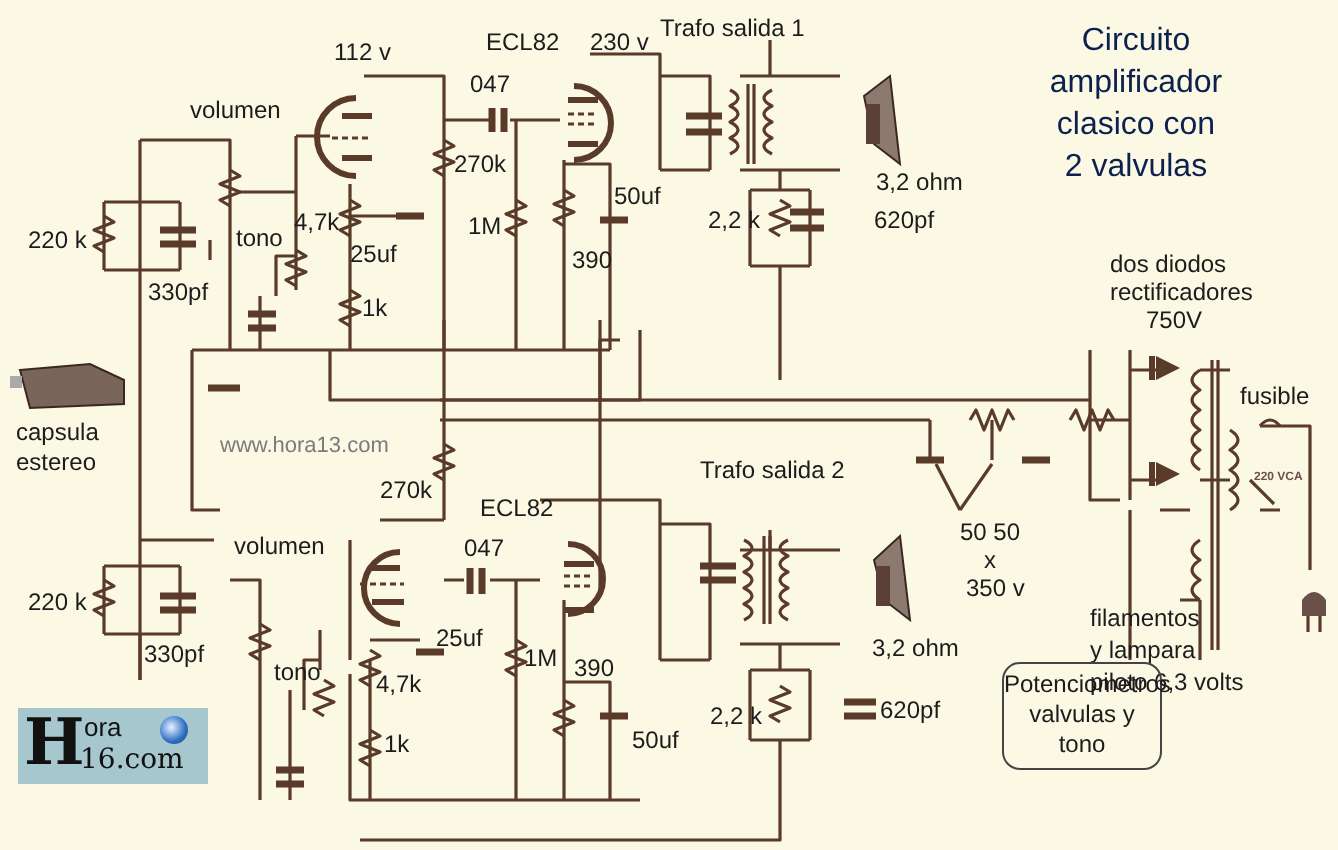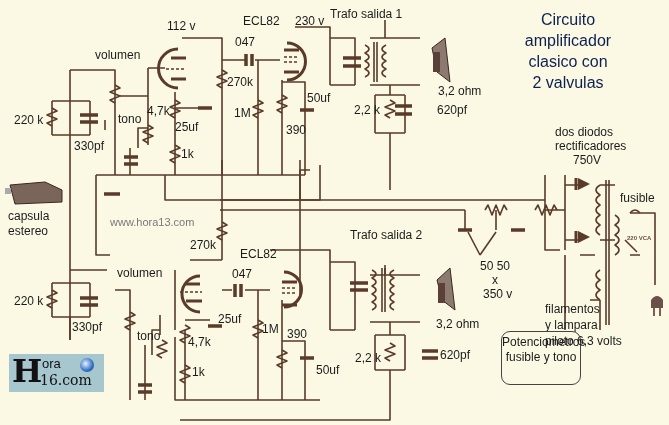--- a/index.html
+++ b/index.html
@@ -244,21 +244,21 @@
   <text class="lbl" x="480" y="270">50 50</text>
   <text class="lbl" x="492" y="284">x</text>
   <text class="lbl" x="483" y="298">350 v</text>
   <text class="lbl" x="545" y="313">filamentos</text>
   <text class="lbl" x="545" y="329">y lampara</text>
   <text class="lbl" x="545" y="345">piloto 6,3 volts</text>
 </svg>
 
 <div class="note">
   <div>Potenciometros</div>
-  <div>fusible y tono</div>
+  <div>valvulas y tono</div>
 </div>
 
 <div class="logo">
   <span class="H">H</span>
   <span class="t1">ora</span>
   <span class="globe"></span>
   <span class="t2">16.com</span>
 </div>
 </div>
 

